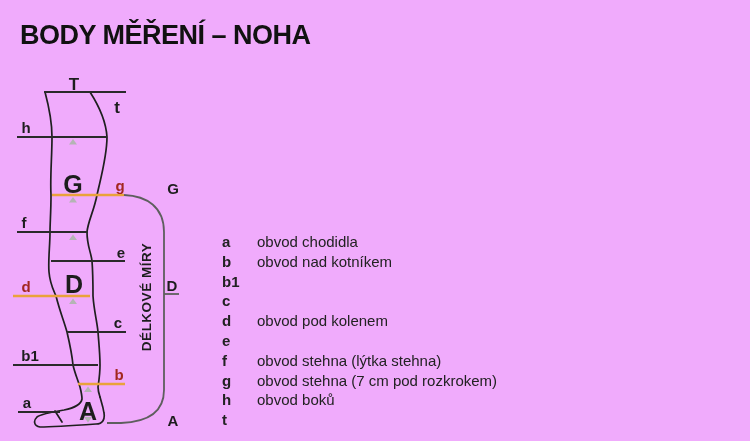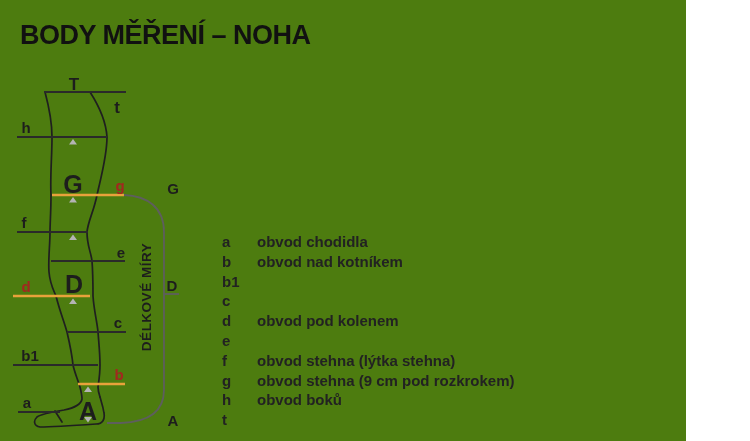--- a/index.html
+++ b/index.html
@@ -7,22 +7,22 @@
     --orange:#e9a23b;
     --dark-red:#a3271f;
     --bracket:#5e5e5e;
     --tri:#b4b4b4;
   }
   *{margin:0;padding:0;box-sizing:border-box;}
   html,body{background:#ffffff;}
   body{font-family:"Liberation Sans", sans-serif;}
   .canvas{
     position:relative;
-    width:686px;height:441px;
-    background:#4d7c0f;
+    width:750px;height:441px;
+    background:#f0abfc;
     overflow:hidden;
   }
   .page-title{
     position:absolute;left:20px;top:20px;
     font-size:27px;font-weight:bold;color:#111;
     letter-spacing:-0.5px;white-space:nowrap;
   }
   .diagram-svg{
     position:absolute;left:0;top:60px;
     width:210px;height:381px;
@@ -42,21 +42,21 @@
     color:#222;
   }
   .legend-row{
     display:flex;align-items:baseline;
     height:19.8px;font-size:15px;line-height:19.8px;
     white-space:nowrap;
   }
   .legend-key{
     font-weight:bold;width:35px;flex:0 0 35px;
   }
-  .legend-label{font-weight:bold;}
+  .legend-label{font-weight:normal;}
 </style>
 </head>
 <body>
 
 <div class="canvas">
 
   <div class="page-title">BODY MĚŘENÍ – NOHA</div>
 
   <svg class="diagram-svg" viewBox="0 0 210 381">
 
@@ -134,21 +134,21 @@
     </div>
     <div class="legend-row">
       <span class="legend-key">e</span>
     </div>
     <div class="legend-row">
       <span class="legend-key">f</span>
       <span class="legend-label">obvod stehna (lýtka stehna)</span>
     </div>
     <div class="legend-row">
       <span class="legend-key">g</span>
-      <span class="legend-label">obvod stehna (9 cm pod rozkrokem)</span>
+      <span class="legend-label">obvod stehna (7 cm pod rozkrokem)</span>
     </div>
     <div class="legend-row">
       <span class="legend-key">h</span>
       <span class="legend-label">obvod boků</span>
     </div>
     <div class="legend-row">
       <span class="legend-key">t</span>
     </div>
   </div>
 

